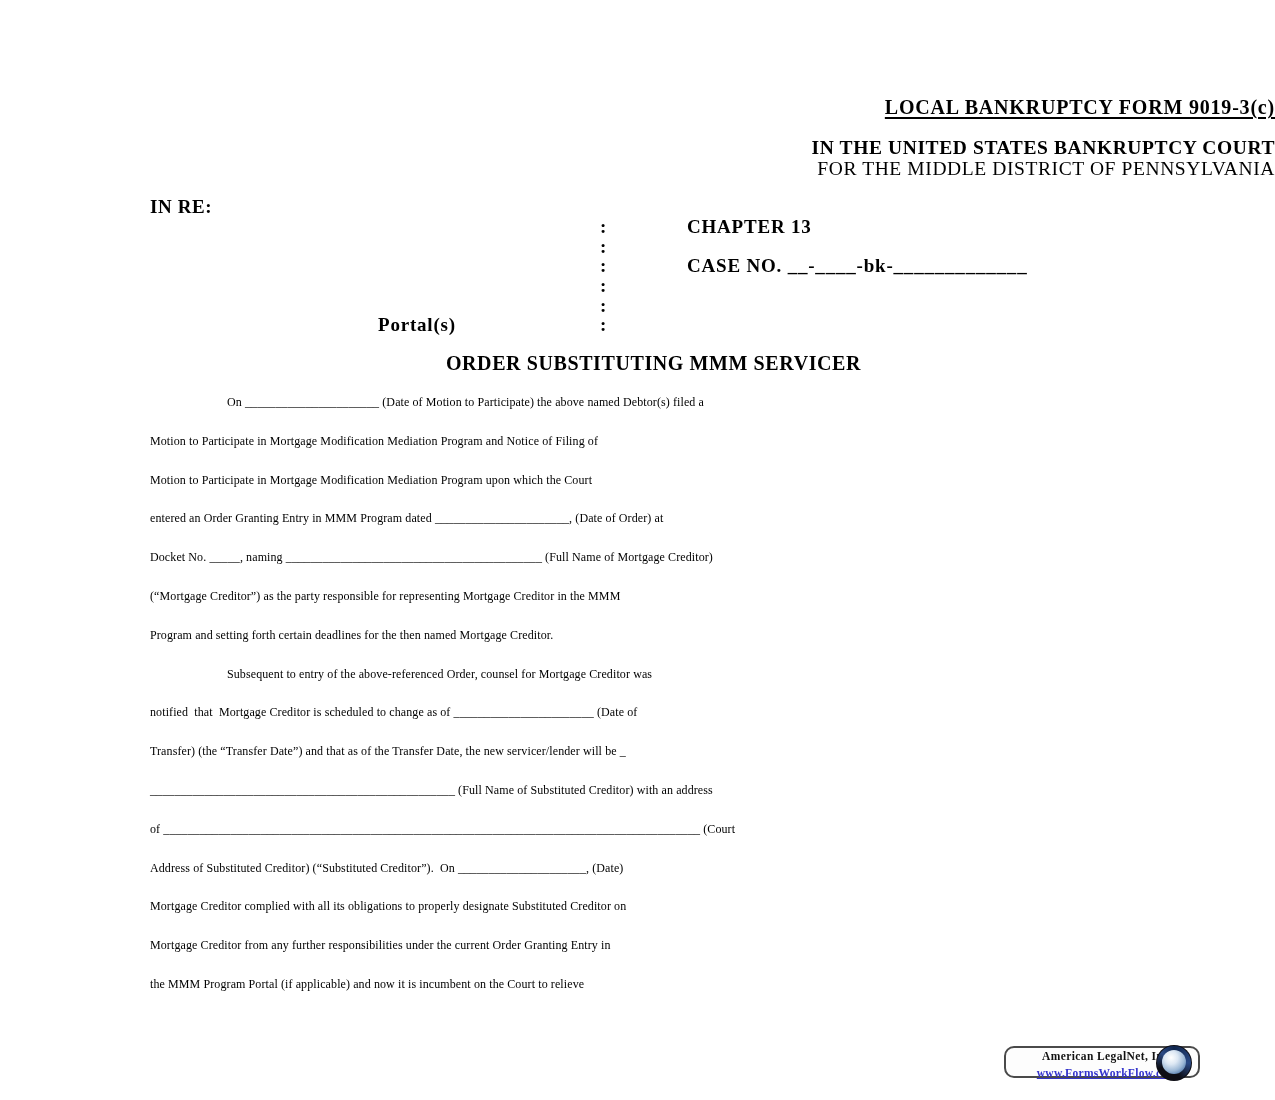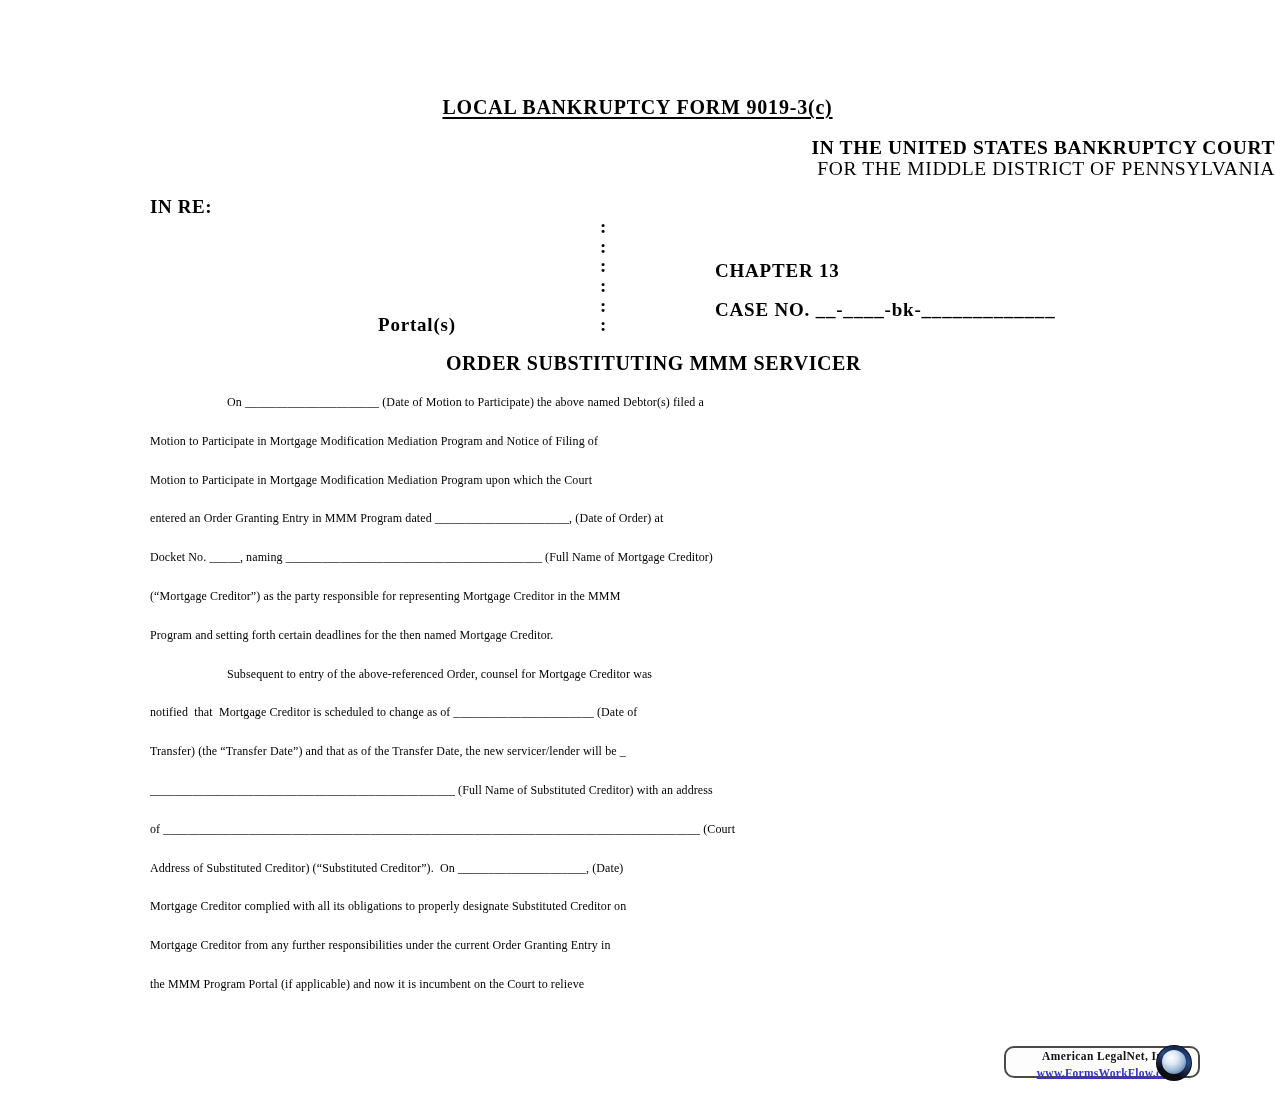--- a/index.html
+++ b/index.html
@@ -7,21 +7,21 @@
     position:relative;
     width:1275px;height:1100px;
     background:#ffffff;
     font-family:"Liberation Serif","DejaVu Serif",serif;
     color:#000;
     overflow:hidden;
     margin:0 auto;
   }
   .doc-title{
     position:absolute;top:96px;left:0;width:100%;
-    text-align:center;font-size:20px;font-weight:bold;
+    text-align:right;font-size:20px;font-weight:bold;
     letter-spacing:0.8px;
     text-decoration:underline;
     text-underline-offset:3px;
   }
   .court-line1{
     position:absolute;top:137px;left:0;width:100%;
     text-align:right;font-size:19.5px;font-weight:bold;letter-spacing:0.6px;
   }
   .court-line2{
     position:absolute;top:158px;left:0;width:100%;
@@ -35,21 +35,21 @@
     position:absolute;top:217px;left:0;width:1275px;
   }
   .cap-row{position:relative;height:19.7px;}
   .cap-row span{
     position:absolute;top:0;
     font-size:19px;font-weight:bold;line-height:19.7px;
     letter-spacing:0.8px;white-space:pre;
   }
   .cap-left{left:378px;}
   .cap-colon{left:600px;}
-  .cap-right{left:715px;margin-top:44px;}
+  .cap-right{left:687px;}
   .order-heading{
     position:absolute;top:352px;left:0;width:100%;
     text-align:center;font-size:20px;font-weight:bold;letter-spacing:0.6px;padding-left:16px;
   }
   .body-text{
     position:absolute;top:383px;left:150px;width:1010px;
   }
   .body-line{
     font-size:12px;line-height:38.8px;white-space:pre;
     letter-spacing:0.1px;

